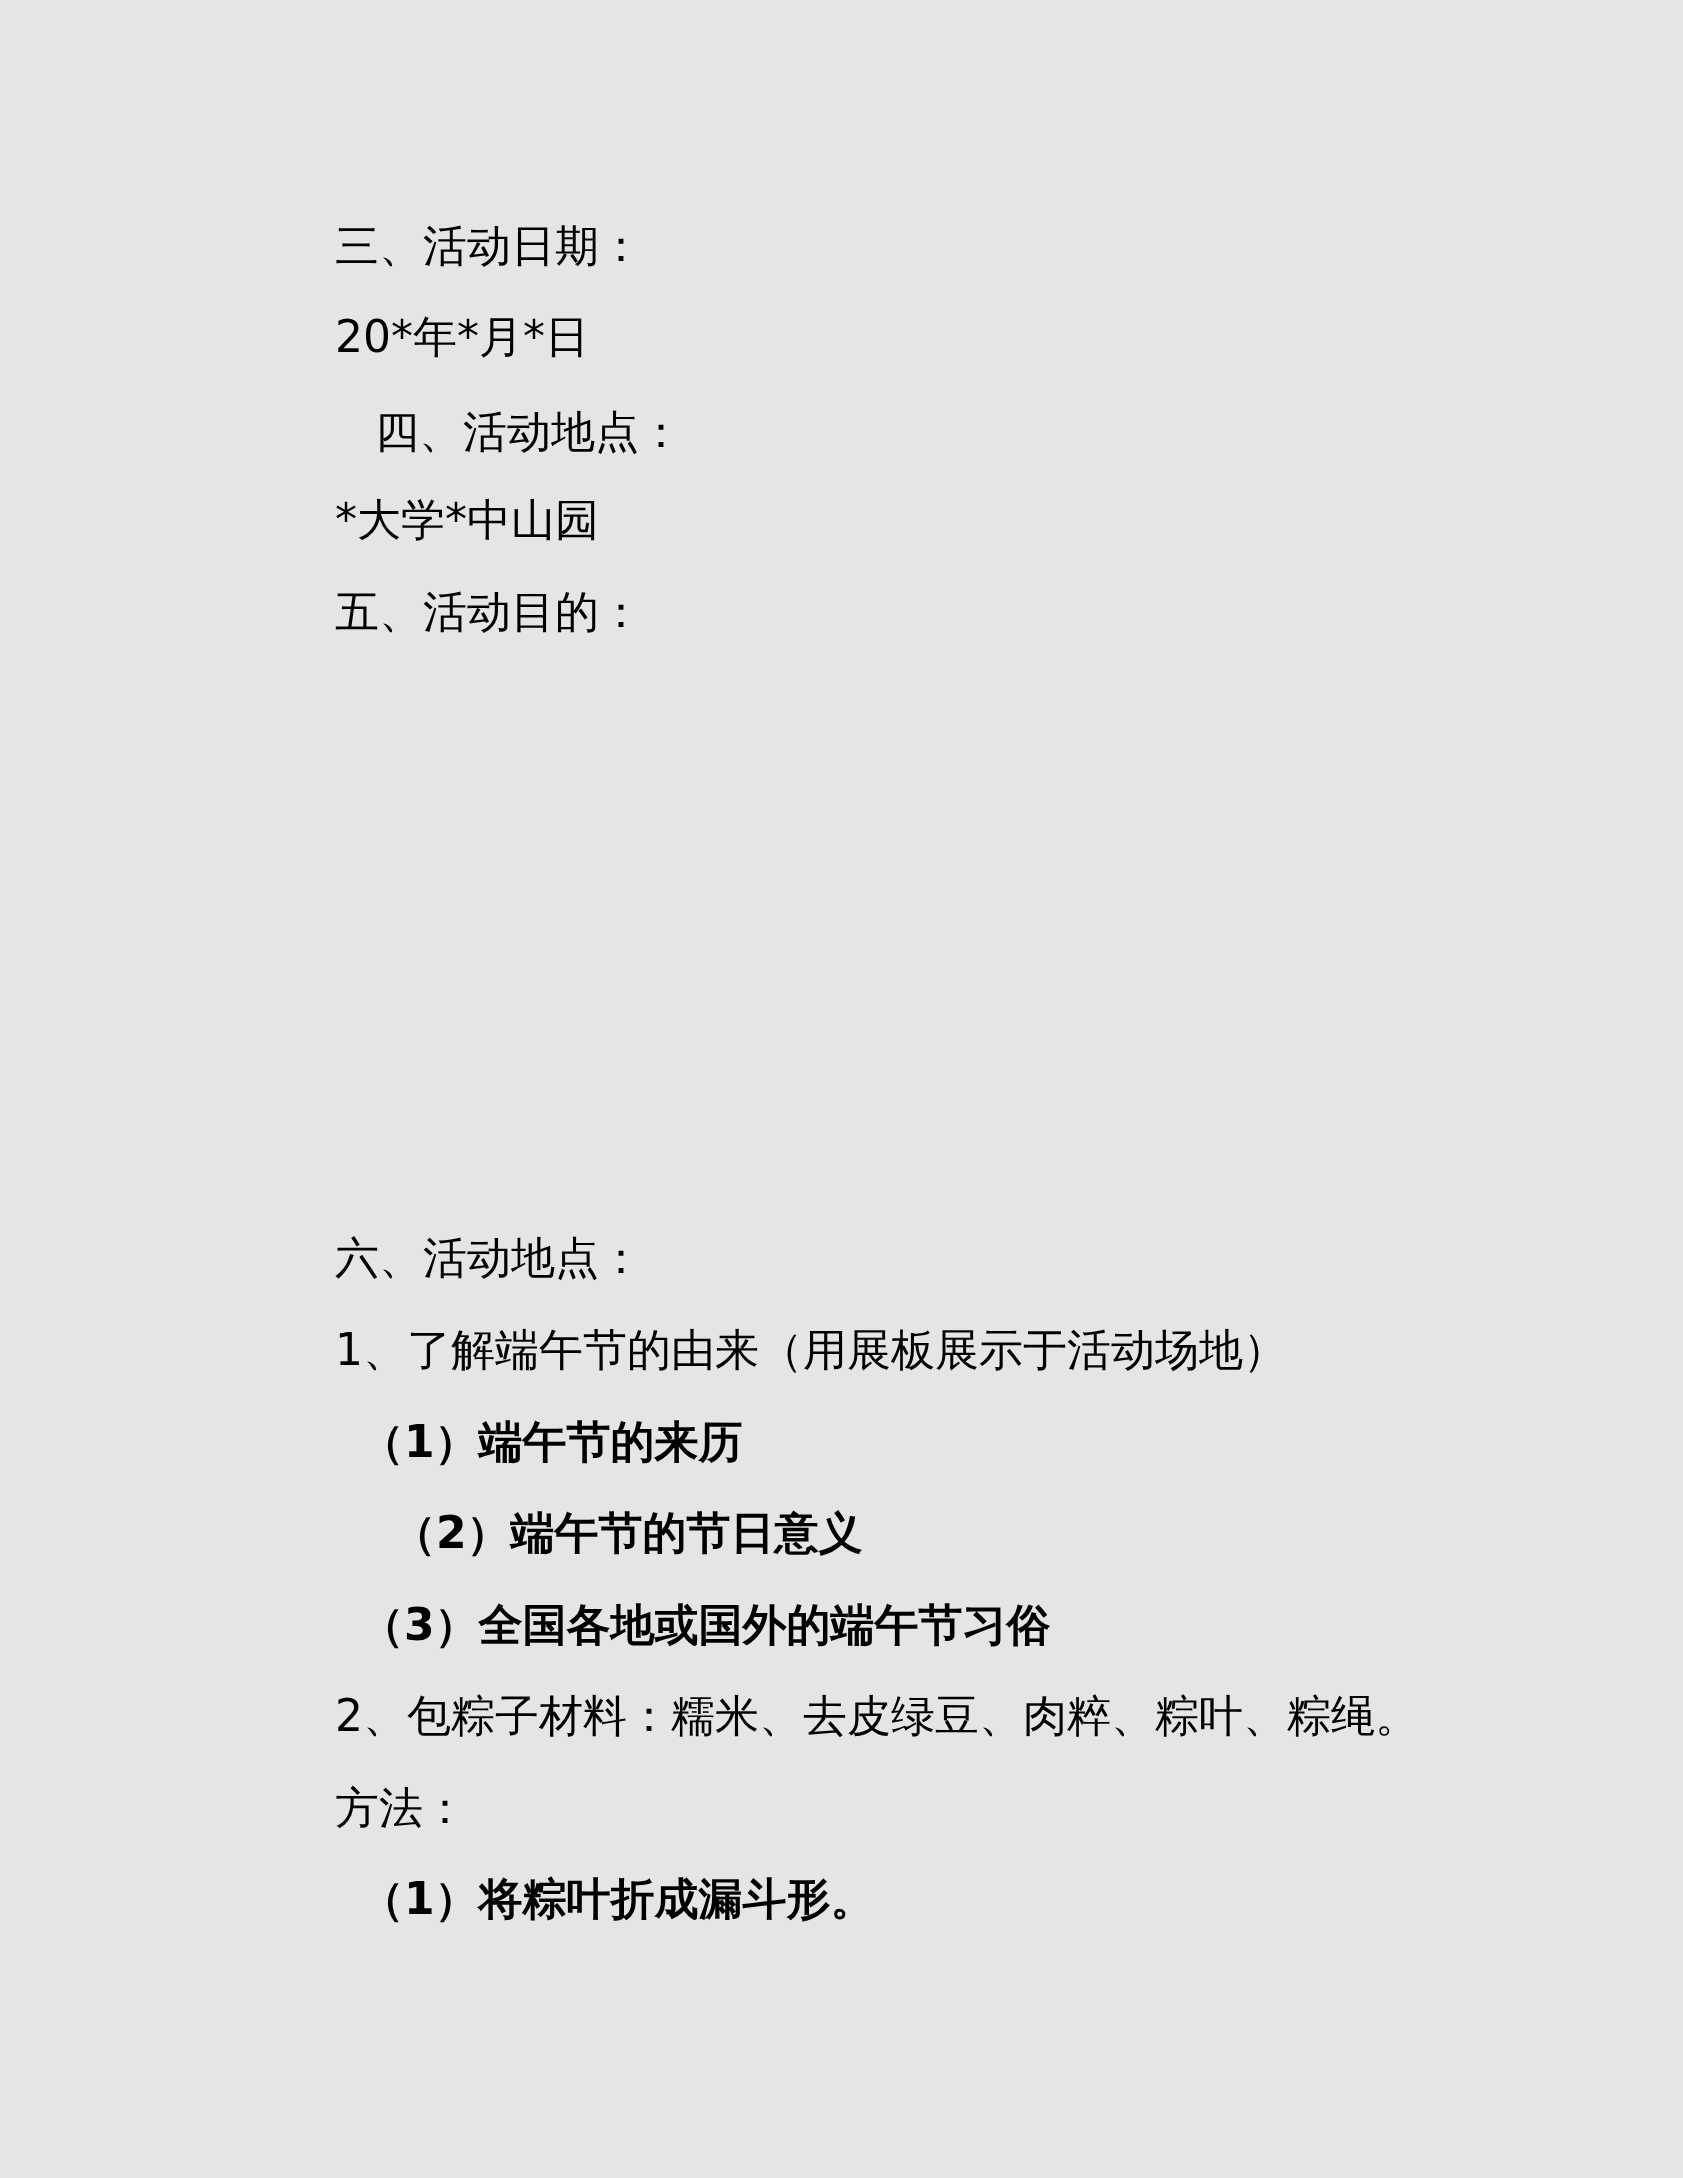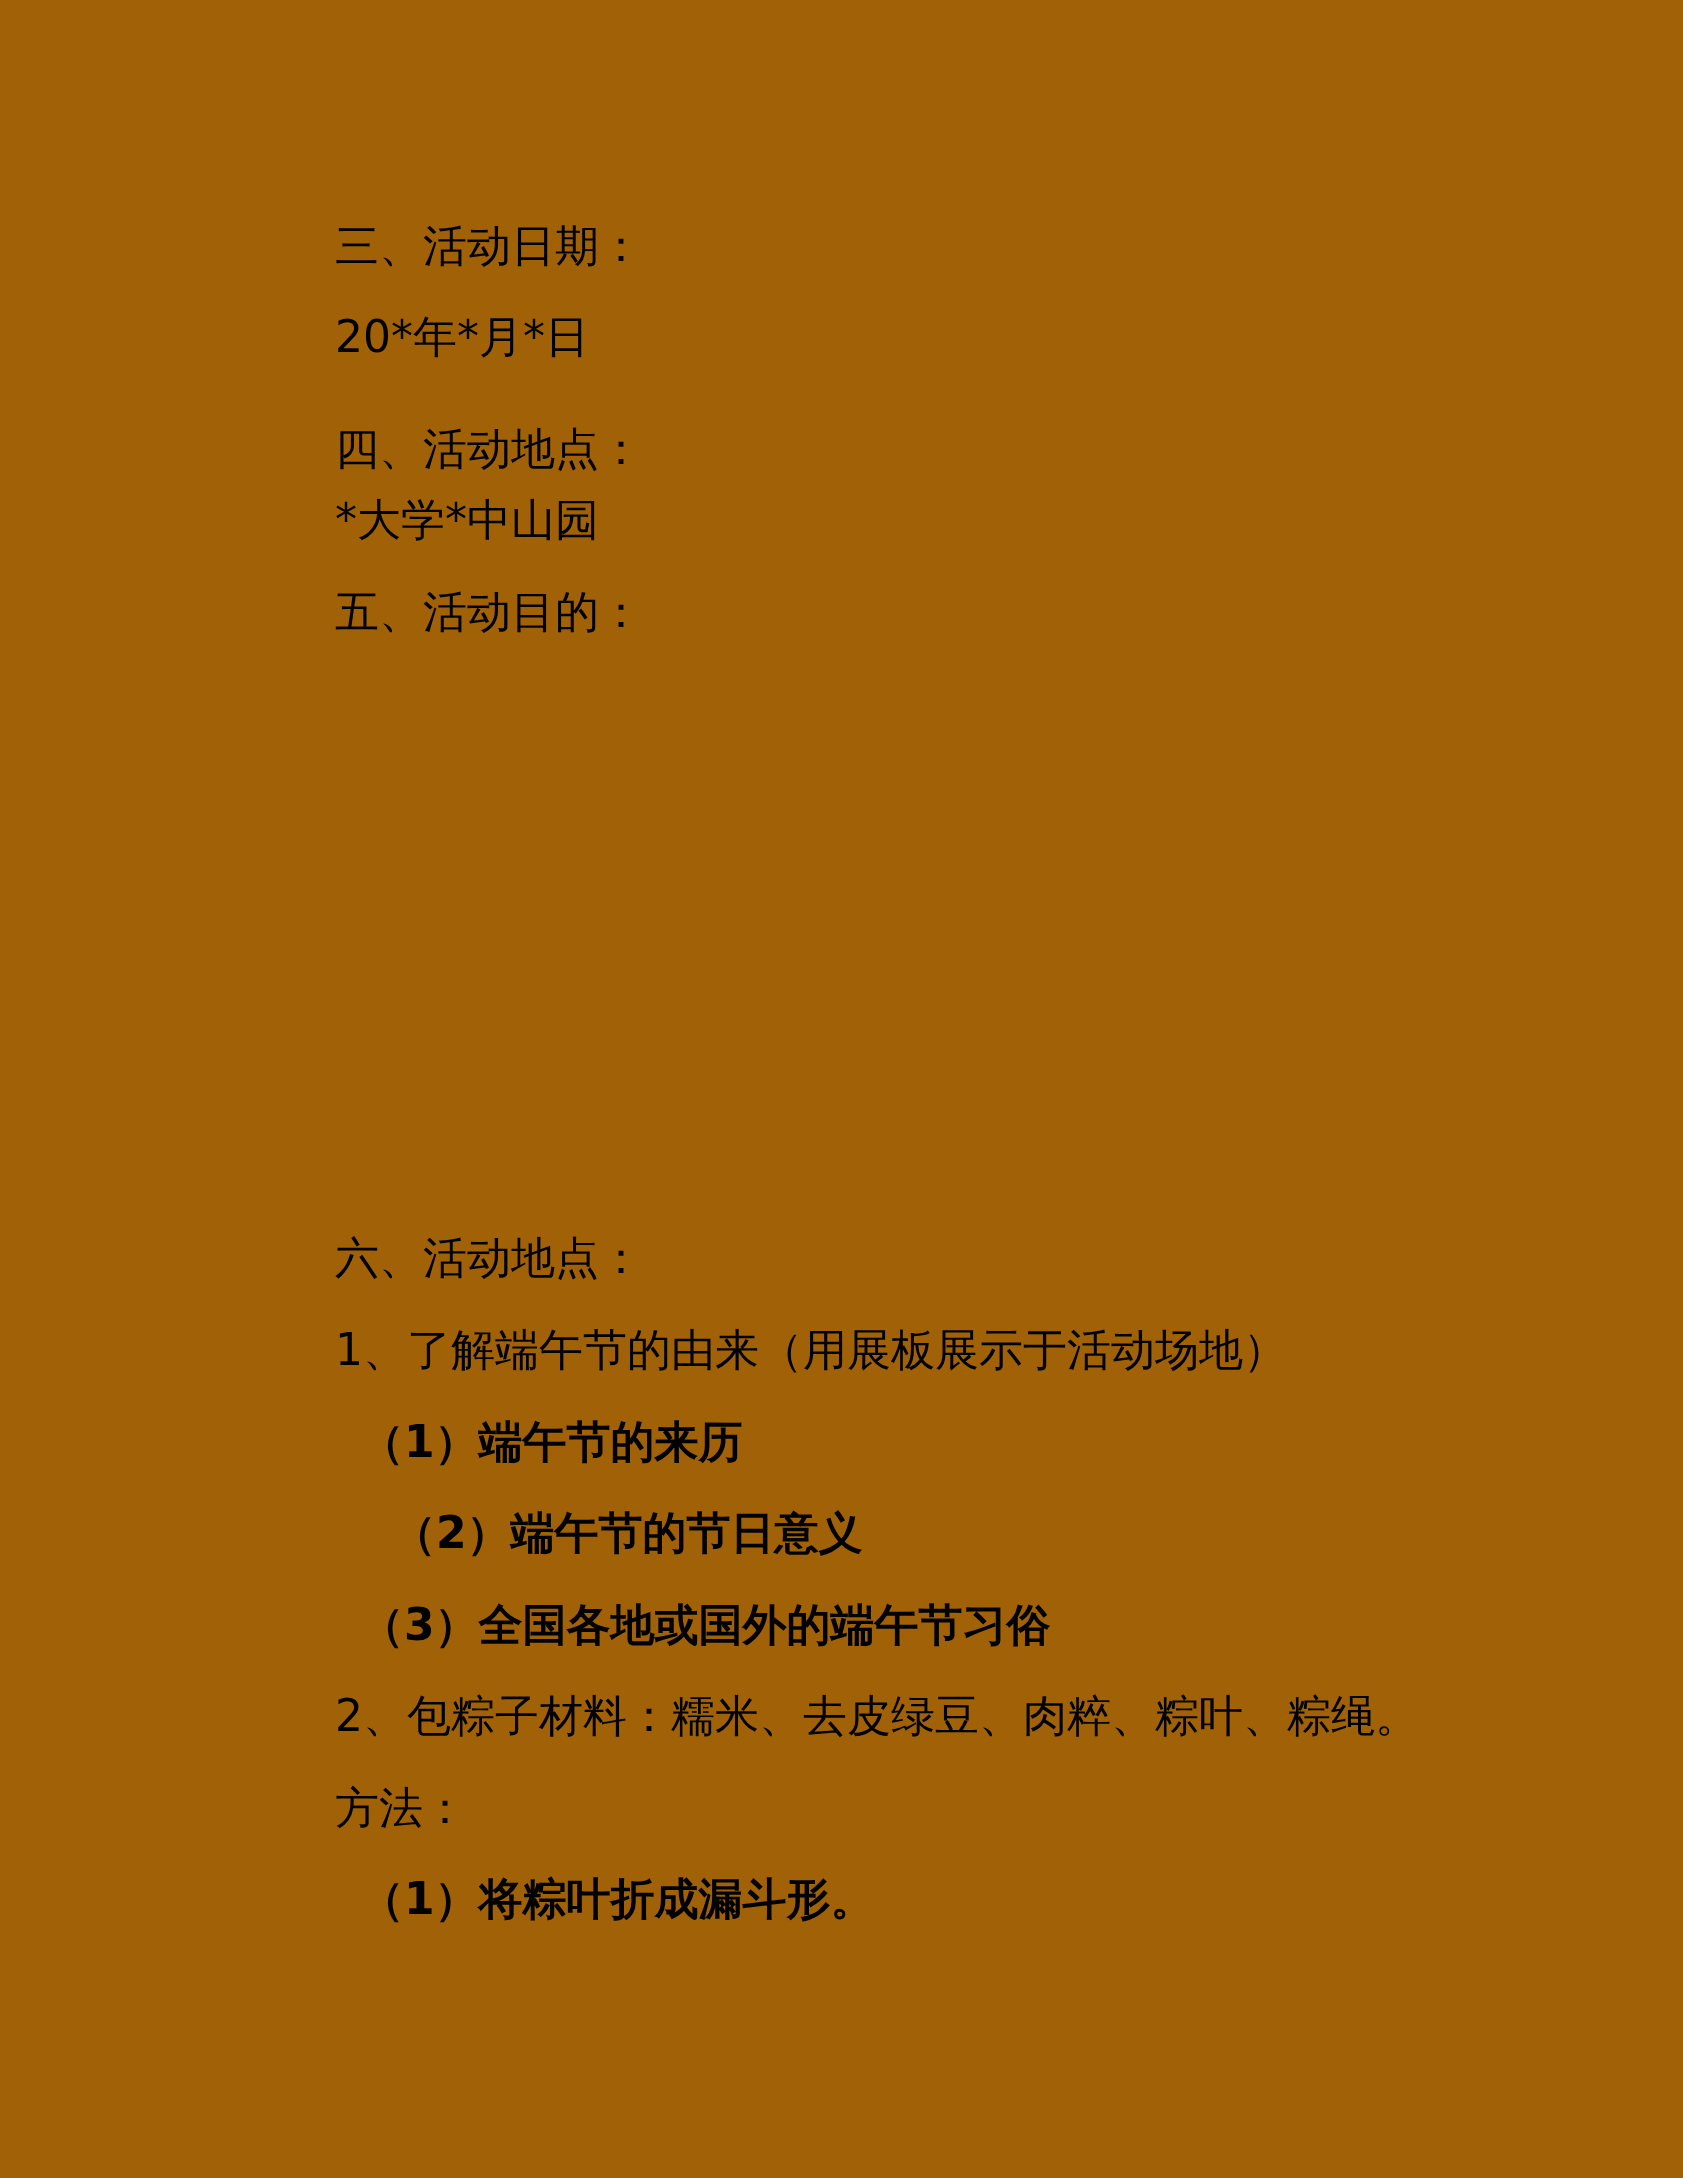--- a/index.html
+++ b/index.html
@@ -1,34 +1,34 @@
 <!DOCTYPE html>
 <html><head>
 <meta charset="utf-8">
 <style>
   html, body { margin: 0; padding: 0; background: #ffffff; }
   body { width: 1683px; height: 2178px; position: relative; overflow: hidden;
          font-family: "DejaVu Sans", "Liberation Sans", sans-serif; color: #000000; }
-  .page { position: absolute; left: 0; top: 0; width: 1683px; height: 2178px; background: #a16207; }
+  .page { position: absolute; left: 0; top: 0; width: 1683px; height: 2178px; background: #e5e5e5; }
   .line { position: absolute; font-size: 44px; line-height: 59px; white-space: nowrap; margin: 0; }
   .h { left: 335px; }
   .sub { left: 360px; font-weight: bold; }
   .para { position: absolute; left: 248px; width: 1188px; top: 673px; margin: 0;
           font-size: 44px; line-height: 76px; text-indent: 87px; text-align: justify;
           text-align-last: left; word-break: break-all; }
 </style>
 </head>
 <body>
 
 <div class="page">
 
   <p class="line h" style="top:216px;">三、活动日期：</p>
   <p class="line h" style="top:307px;">20*年*月*日</p>
 
-  <p class="line h" style="top:419px;">四、活动地点：</p>
+  <p class="line h" style="top:402px;margin-left:40px;">四、活动地点：</p>
   <p class="line h" style="top:490px;">*大学*中山园</p>
 
   <p class="line h" style="top:582px;">五、活动目的：</p>
 
   <p class="line h" style="top:1228px;">六、活动地点：</p>
   <p class="line h" style="top:1320px;">1、了解端午节的由来（用展板展示于活动场地）</p>
   <p class="line sub" style="top:1412px;">（1）端午节的来历</p>
   <p class="line sub" style="top:1503px;margin-left:32px;">（2）端午节的节日意义</p>
   <p class="line sub" style="top:1595px;">（3）全国各地或国外的端午节习俗</p>
   <p class="line h" style="top:1686px;">2、包粽子材料：糯米、去皮绿豆、肉粹、粽叶、粽绳。</p>

